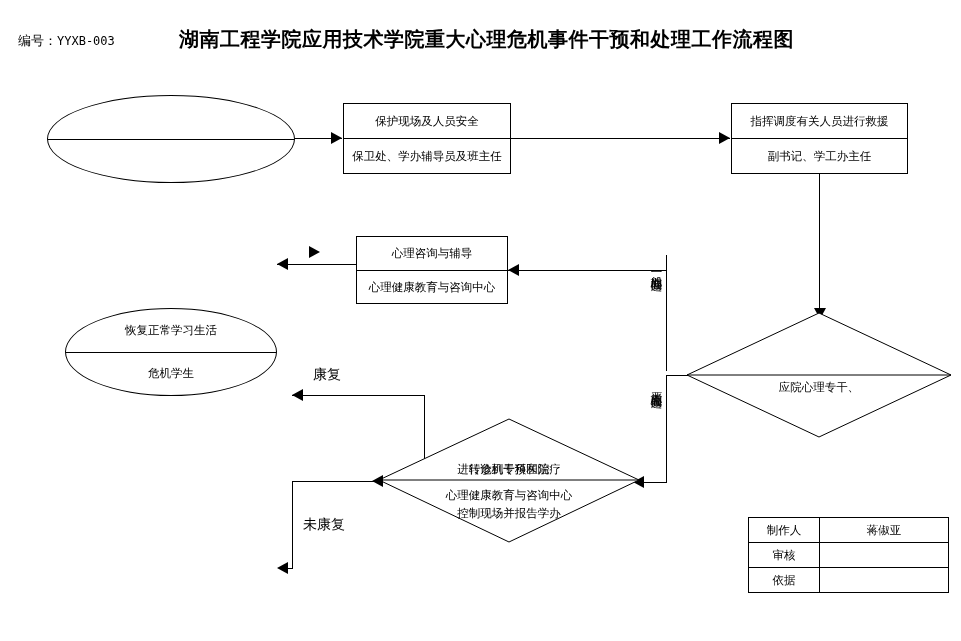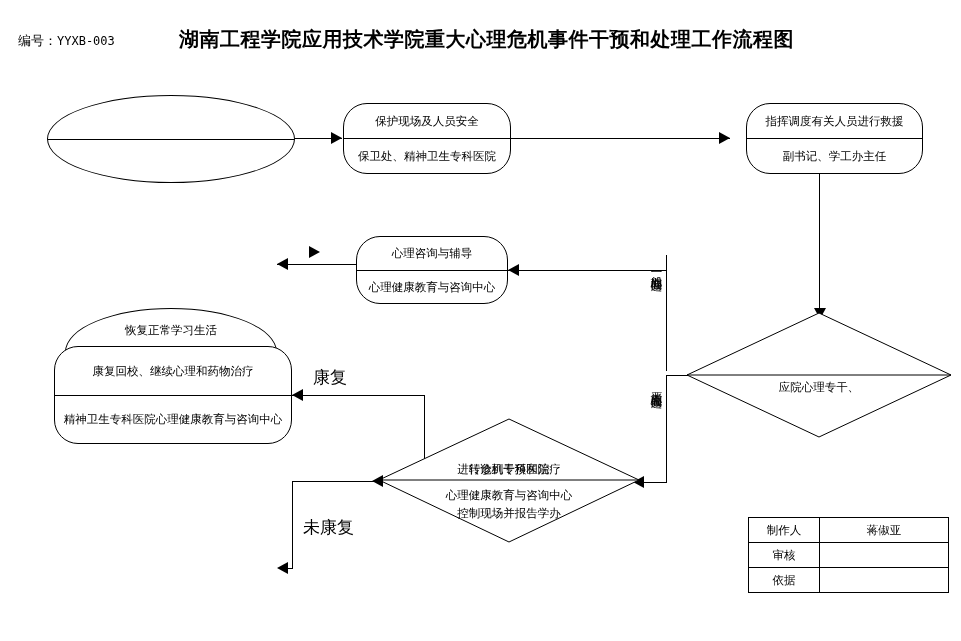--- a/index.html
+++ b/index.html
@@ -39,21 +39,20 @@
     width: 961px;
     text-align: center;
     font-size: 20px;
     font-weight: bold;
     letter-spacing: 0.5px;
   }
 
   
   .node {
     box-sizing: border-box;
-    border-radius: 24px;
   }
   .node-text {
     font-size: 11.5px;
     line-height: 1.25;
     text-align: center;
     white-space: nowrap;
   }
 
   
   .rect {
@@ -127,21 +126,21 @@
   }
   .arrow-d {
     width: 0; height: 0;
     border-left: 6px solid transparent;
     border-right: 6px solid transparent;
     border-top: 11px solid #000;
   }
 
   
   .edge-label {
-    font-size: 17px;
+    font-size: 14px;
     white-space: nowrap;
   }
   .edge-label-v {
     font-size: 11.5px;
     writing-mode: vertical-rl;
     text-orientation: upright;
     letter-spacing: 1px;
     line-height: 1;
   }
 
@@ -173,27 +172,27 @@
   <div class="abs ellipse node" style="left:47px; top:87px; width:248px; height:88px;">
     <div class="midline"></div>
   </div>
 
   <div class="abs hline" style="left:295px; top:130px; width:47px;"></div>
   <div class="abs arrow-r" style="left:331px; top:124px;"></div>
 
   <div class="abs rect node" style="left:343px; top:95px; width:168px; height:71px;">
     <div class="top node-text">保护现场及人员安全</div>
     <div class="divider"></div>
-    <div class="bottom node-text">保卫处、精神卫生专科医院</div>
+    <div class="bottom node-text">保卫处、学办辅导员及班主任</div>
   </div>
 
   <div class="abs hline" style="left:511px; top:130px; width:219px;"></div>
   <div class="abs arrow-r" style="left:719px; top:124px;"></div>
 
-  <div class="abs rect node" style="left:746px; top:95px; width:177px; height:71px;">
+  <div class="abs rect node" style="left:731px; top:95px; width:177px; height:71px;">
     <div class="top node-text">指挥调度有关人员进行救援</div>
     <div class="divider"></div>
     <div class="bottom node-text">副书记、学工办主任</div>
   </div>
 
   <div class="abs vline" style="left:819px; top:166px; height:145px;"></div>
   <div class="abs arrow-d" style="left:814px; top:300px;"></div>
 
   <div class="abs ellipse node" style="left:65px; top:212px; width:212px; height:88px;">
     <div class="midline"></div>
@@ -226,25 +225,20 @@
     <div class="diamond-label" style="top:68px;">应院心理专干、</div>
   </div>
 
   <div class="abs hline" style="left:666px; top:367px; width:22px;"></div>
   <div class="abs vline" style="left:666px; top:367px; height:108px;"></div>
   <div class="abs hline" style="left:637px; top:474px; width:30px;"></div>
   <div class="abs arrow-l" style="left:633px; top:468px;"></div>
 
   <div class="abs edge-label-v" style="left:650px; top:375px;">严重心理问题</div>
 
-  <div class="abs rect node" style="left:54px; top:338px; width:238px; height:98px;">
-    <div class="top node-text">康复回校、继续心理和药物治疗</div>
-    <div class="divider"></div>
-    <div class="bottom node-text">精神卫生专科医院心理健康教育与咨询中心</div>
-  </div>
 
   <div class="abs hline" style="left:292px; top:387px; width:132px;"></div>
   <div class="abs arrow-l" style="left:292px; top:381px;"></div>
   <div class="abs edge-label" style="left:313px; top:358px;">康复</div>
 
   <div class="abs vline" style="left:424px; top:387px; height:75px;"></div>
 
   <div class="diamond-wrap" style="left:378px; top:410px; width:262px; height:125px;">
     <svg width="262" height="125" viewBox="0 0 262 125">
       <polygon points="131,1 261,62 131,124 1,62" fill="#ffffff" stroke="#000000" stroke-width="1"></polygon>

